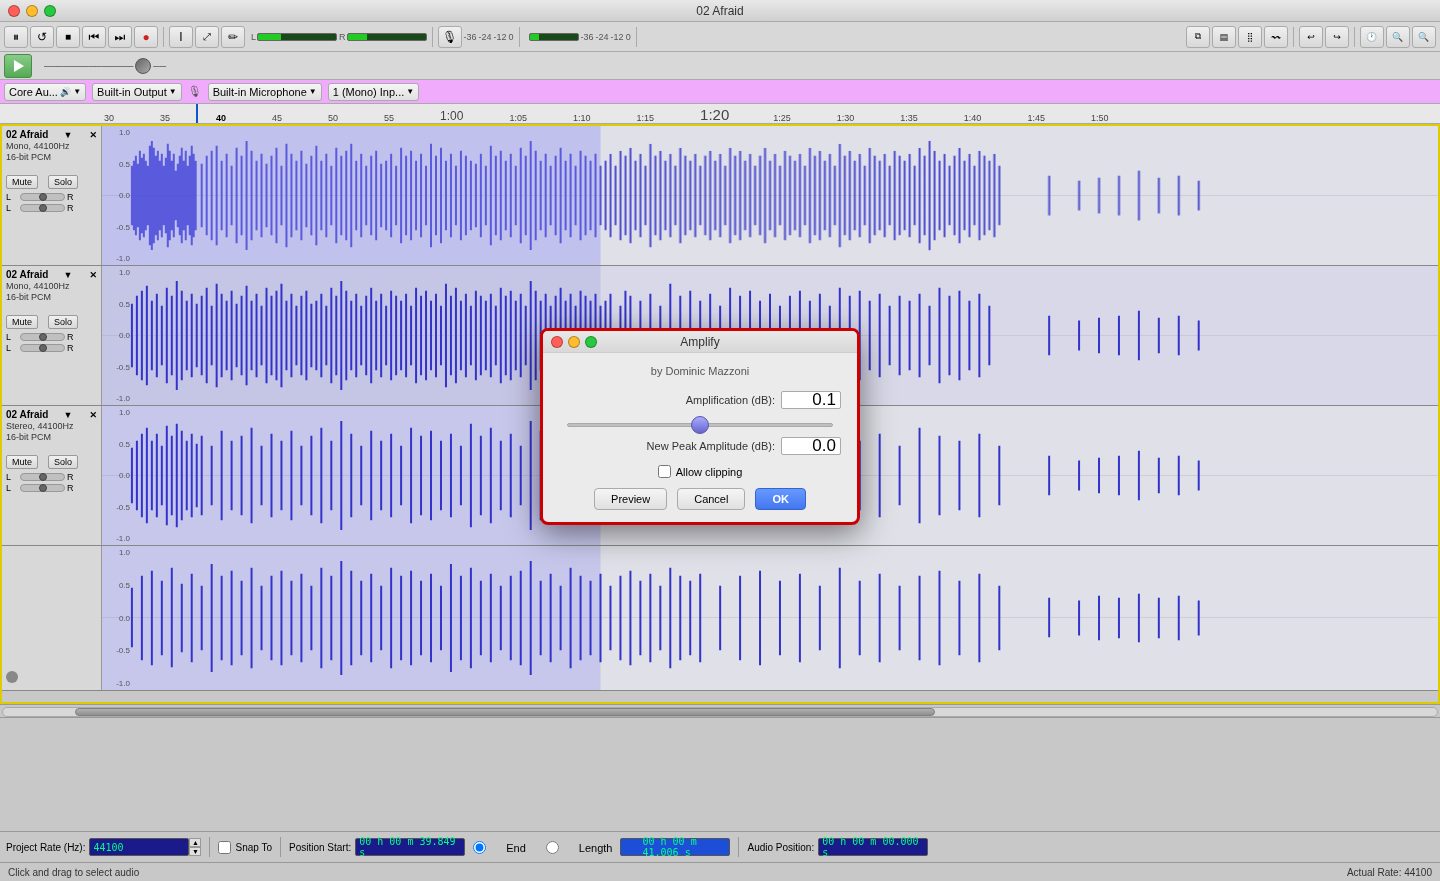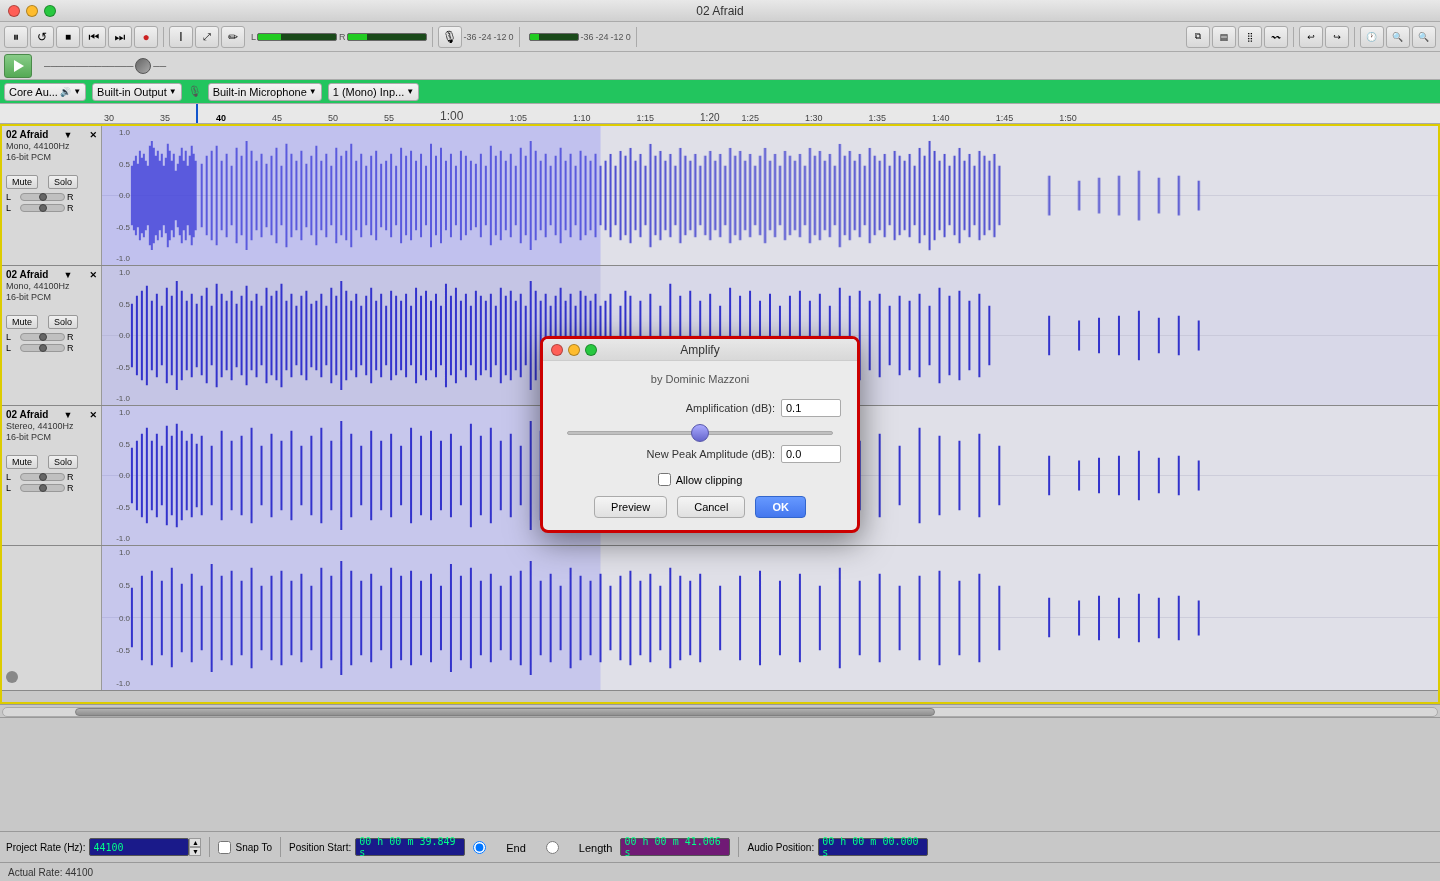--- a/index.html
+++ b/index.html
@@ -76,21 +76,21 @@
       border-radius: 3px;
       display: flex; align-items: center; justify-content: center;
       cursor: pointer;
       color: white;
     }
     .play-triangle { width: 0; height: 0; border-top: 6px solid transparent; border-bottom: 6px solid transparent; border-left: 10px solid white; margin-left: 2px; }
 
     
     .device-bar {
       height: 24px;
-      background: #22c55e;
+      background: #f0abfc;
       border-bottom: 1px solid #aaa;
       display: flex;
       align-items: center;
       padding: 0 4px;
       gap: 6px;
     }
     .device-select {
       height: 18px;
       background: linear-gradient(to bottom, #f5f5f5, #e0e0e0);
       border: 1px solid #aaa;
@@ -271,21 +271,21 @@
 
     
     .dialog-overlay {
       position: absolute;
       top: 0; left: 0; right: 0; bottom: 0;
       z-index: 100;
       pointer-events: none;
     }
     .dialog {
       position: absolute;
-      top: 336px;
+      top: 328px;
       left: 540px;
       width: 320px;
       background: #ebebeb;
       border: 3px solid #cc0000;
       border-radius: 8px;
       box-shadow: 0 8px 32px rgba(0,0,0,0.5);
       pointer-events: all;
     }
     .dialog-titlebar {
       height: 22px;
@@ -323,23 +323,24 @@
       font-size: 11px;
       color: #333;
       flex: 1;
       text-align: right;
     }
     .dialog-input {
       width: 60px;
       height: 18px;
       border: 1px solid #aaa;
       background: white;
-      font-size: 11px;
+      font-size: 17px;
       padding: 0 4px;
       border-radius: 2px;
+      text-align: right;
     }
     .dialog-slider-row {
       padding: 4px 8px 10px;
       position: relative;
     }
     .dialog-slider {
       width: 100%;
       height: 4px;
       background: #c0c0c0;
       border: 1px solid #aaa;
@@ -543,21 +544,21 @@
     <span style="font-size:9px;color:#444;margin-right:46px;">30</span>
     <span style="font-size:9px;color:#444;margin-right:46px;">35</span>
     <span style="font-size:9px;color:#444;margin-right:46px;font-weight:bold;color:#000;">40</span>
     <span style="font-size:9px;color:#444;margin-right:46px;">45</span>
     <span style="font-size:9px;color:#444;margin-right:46px;">50</span>
     <span style="font-size:9px;color:#444;margin-right:46px;">55</span>
     <span style="font-size:12px;color:#444;margin-right:46px;">1:00</span>
     <span style="font-size:9px;color:#444;margin-right:46px;">1:05</span>
     <span style="font-size:9px;color:#444;margin-right:46px;">1:10</span>
     <span style="font-size:9px;color:#444;margin-right:46px;">1:15</span>
-    <span style="font-size:10px;color:#444;margin-right:22px;">1:20</span>
+    <span style="font-size:15px;color:#444;margin-right:44px;">1:20</span>
     <span style="font-size:9px;color:#444;margin-right:46px;">1:25</span>
     <span style="font-size:9px;color:#444;margin-right:46px;">1:30</span>
     <span style="font-size:9px;color:#444;margin-right:46px;">1:35</span>
     <span style="font-size:9px;color:#444;margin-right:46px;">1:40</span>
     <span style="font-size:9px;color:#444;margin-right:46px;">1:45</span>
     <span style="font-size:9px;color:#444;">1:50</span>
   </div>
 
   <div style="position:absolute;left:196px;top:0;bottom:0;width:2px;background:#1155cc;z-index:2;"></div>
 </div>
@@ -788,31 +789,32 @@
     </div>
 
     <div class="radio-group">
       <input type="radio" name="endlen" checked="" style="margin: 0px;">
       <span>End</span>
       <input type="radio" name="endlen" style="margin: 0px;">
       <span>Length</span>
     </div>
 
     <div class="bottom-field">
-      <div class="bottom-input" style="width:110px;height:18px;background:#701a75;color:#00ff88;border:1px solid #555;border-radius:2px;font-size:10px;font-family:monospace;padding:0 3px;display:flex;align-items:center;">00 h 00 m 41.006 s</div>
+      <div class="bottom-input" style="width:110px;height:18px;background:#1d4ed8;color:#00ff88;border:1px solid #555;border-radius:2px;font-size:10px;font-family:monospace;padding:0 21px;display:flex;align-items:center;">00 h 00 m 41.006 s</div>
     </div>
 
     <div style="width:1px;height:20px;background:#999;"></div>
 
     <div class="bottom-field">
       <span>Audio Position:</span>
       <div class="bottom-input" style="width:110px;height:18px;background:#1a1a8a;color:#00ff88;border:1px solid #555;border-radius:2px;font-size:10px;font-family:monospace;padding:0 3px;display:flex;align-items:center;">00 h 00 m 00.000 s</div>
     </div>
   </div>
   <div class="status-bar">
+    <span style="flex:1;">Click and drag to select audio</span>
     <span>Actual Rate: 44100</span>
   </div>
 </div>
 
 <div class="dialog-overlay">
   <div class="dialog">
     <div class="dialog-titlebar">
       <div class="dialog-titlebar-buttons">
         <div class="tb-btn tb-close"></div>
         <div class="tb-btn tb-min" style="background:#febc2e;"></div>

